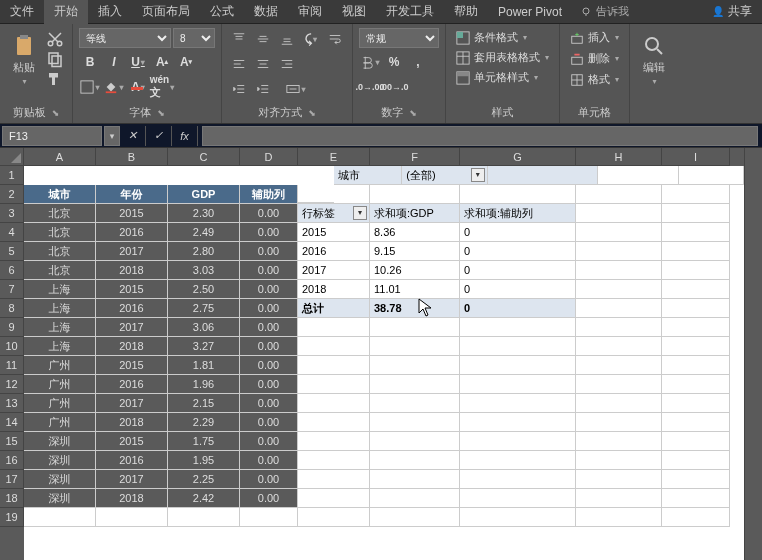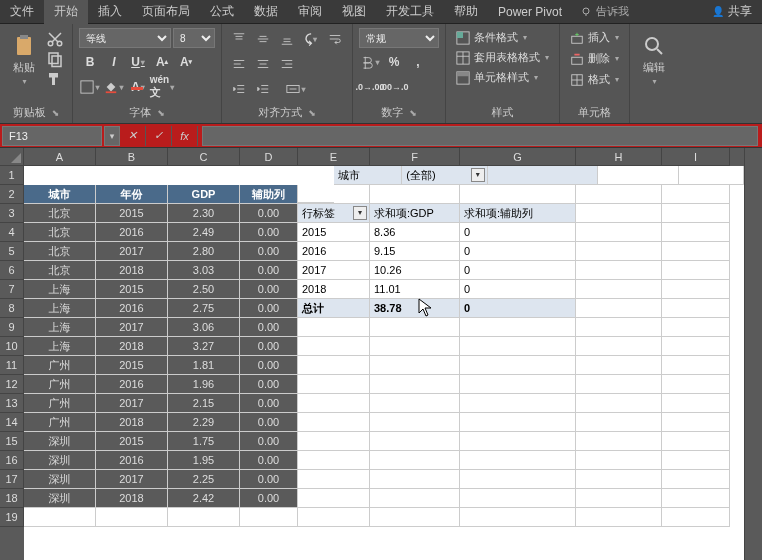--- a/index.html
+++ b/index.html
@@ -18,21 +18,21 @@
 .bigbtn svg{width:24px;height:24px}
 .smallcol{display:flex;flex-direction:column;gap:2px;padding:2px}
 .smallbtn{width:18px;height:18px;display:flex;align-items:center;justify-content:center;color:#ccc}
 select,.combo{background:#666;color:#eee;border:1px solid #777;height:20px;font-size:10px;padding:0 2px}
 .row{display:flex;gap:2px;align-items:center}
 .iconbtn{width:22px;height:22px;display:flex;align-items:center;justify-content:center;color:#ddd;font-weight:bold;font-size:12px}
 .iconbtn svg{width:14px;height:14px}
 .dd{font-size:8px;color:#aaa;margin-left:1px}
 .mbtn{display:flex;align-items:center;gap:4px;padding:2px 4px;color:#ddd;white-space:nowrap}
 .mbtn svg{width:14px;height:14px}
-.namebox{display:flex;background:#b91c1c;height:24px;align-items:center;border-bottom:1px solid #333}
+.namebox{display:flex;background:#0f172a;height:24px;align-items:center;border-bottom:1px solid #333}
 .nb-name{width:100px;background:#666;height:20px;margin:0 2px;display:flex;align-items:center;padding:0 6px;border:1px solid #777;color:#eee}
 .nb-dd{width:16px;height:20px;background:#666;border:1px solid #777;display:flex;align-items:center;justify-content:center;font-size:9px}
 .nb-btn{width:26px;height:20px;display:flex;align-items:center;justify-content:center;border-right:1px solid #555;font-style:italic;color:#ccc}
 .nb-formula{flex:1;height:20px;background:#666;border:1px solid #777;margin:0 4px}
 .grid-wrap{display:flex;height:412px;background:#fff}
 .rowhdrs{display:flex;flex-direction:column;background:#5a5a5a}
 .corner{width:24px;height:18px;background:#5a5a5a;border-right:1px solid #444;border-bottom:1px solid #444;position:relative}
 .corner::after{content:"";position:absolute;right:2px;bottom:2px;border:5px solid transparent;border-right-color:#888;border-bottom-color:#888}
 .rh{width:24px;height:19px;background:#5a5a5a;color:#ddd;text-align:center;font-size:11px;border-right:1px solid #444;border-bottom:1px solid #444;line-height:19px}
 .cols{display:flex;flex-direction:column;flex:1;overflow:hidden}

